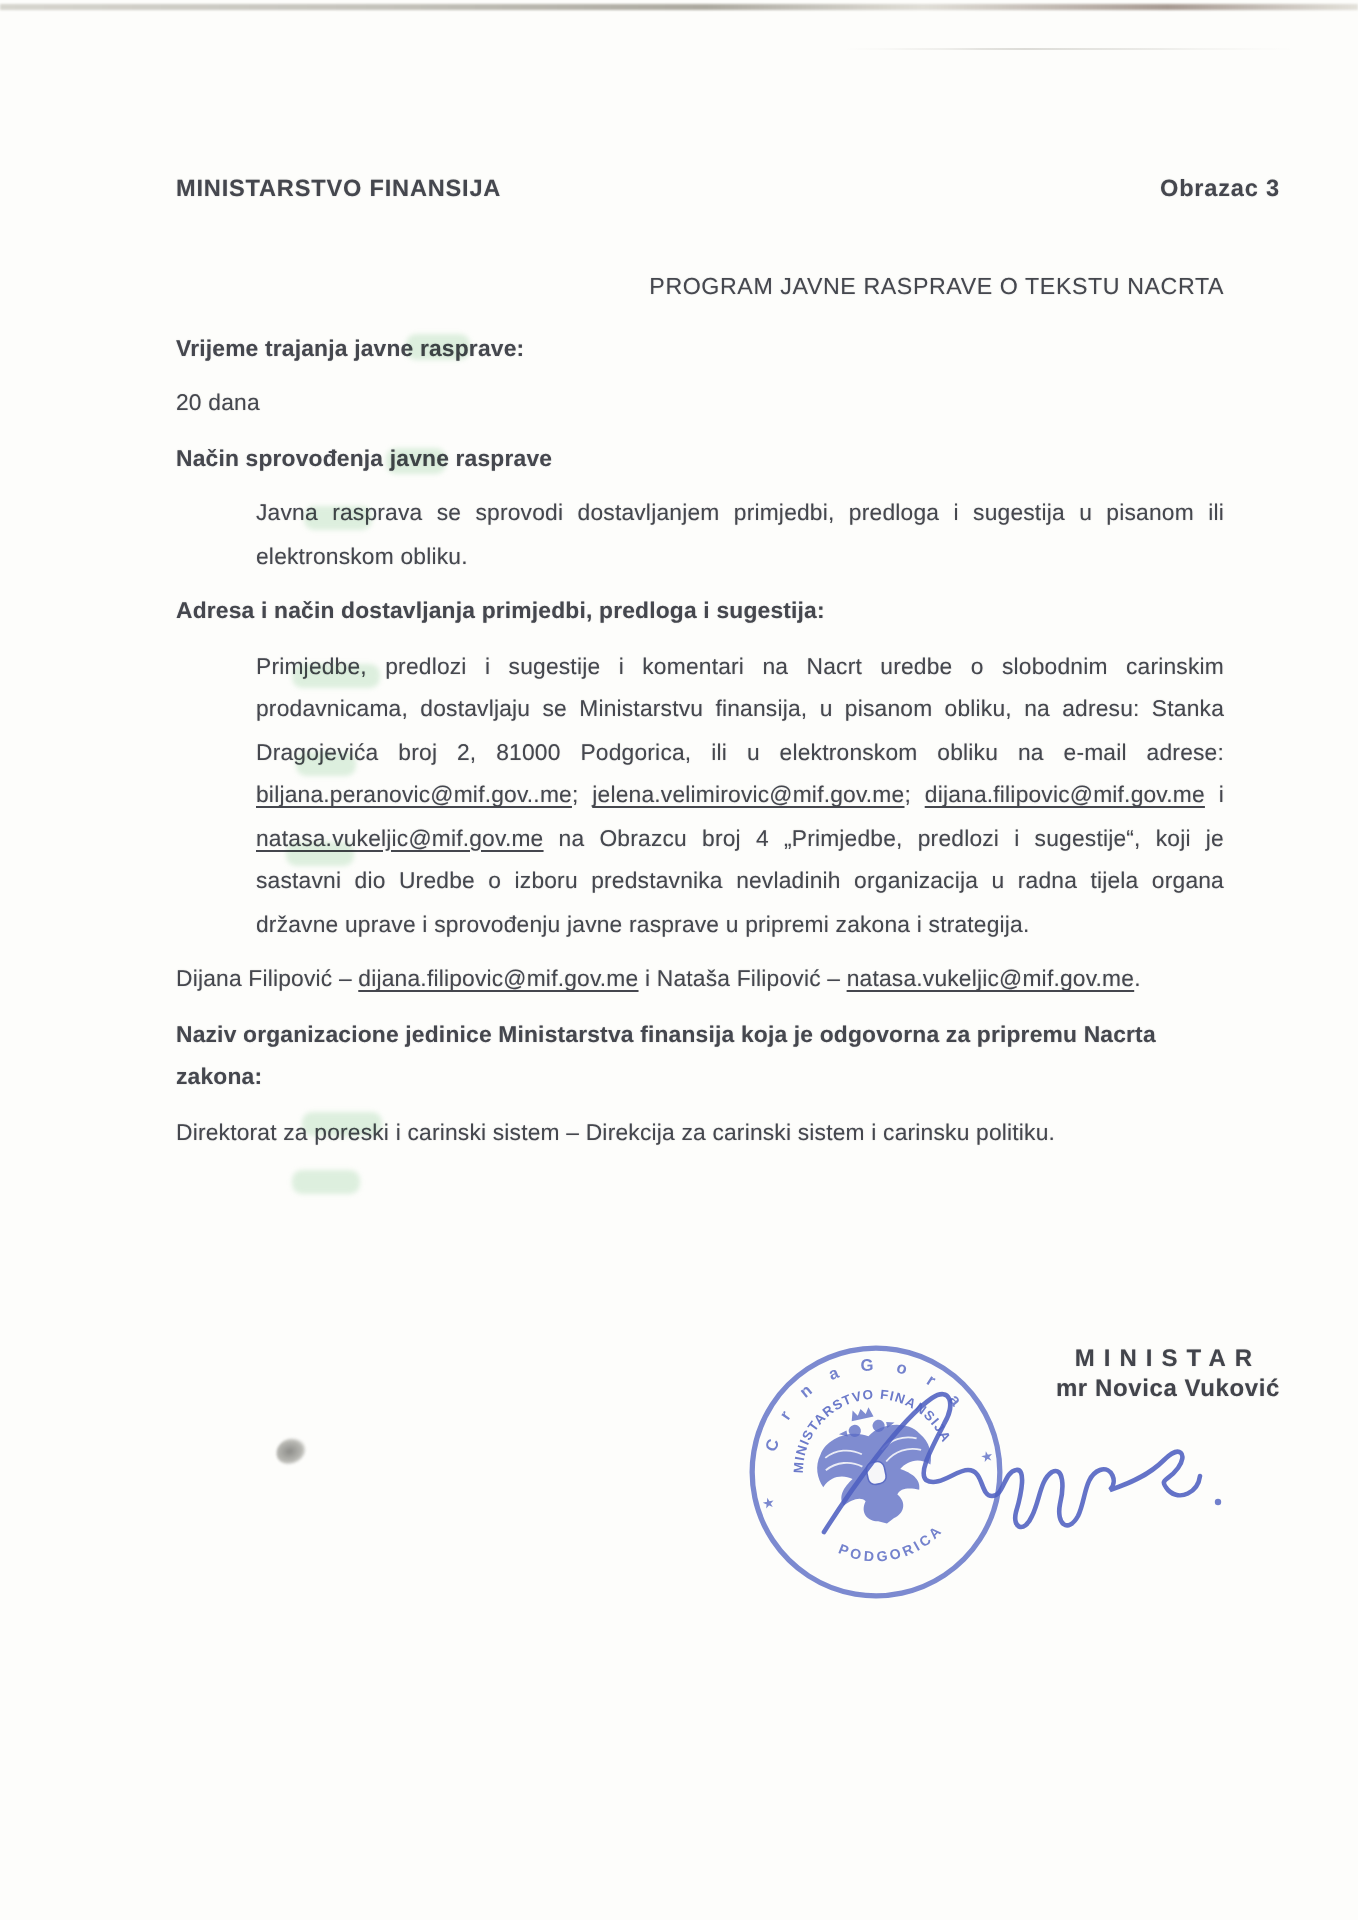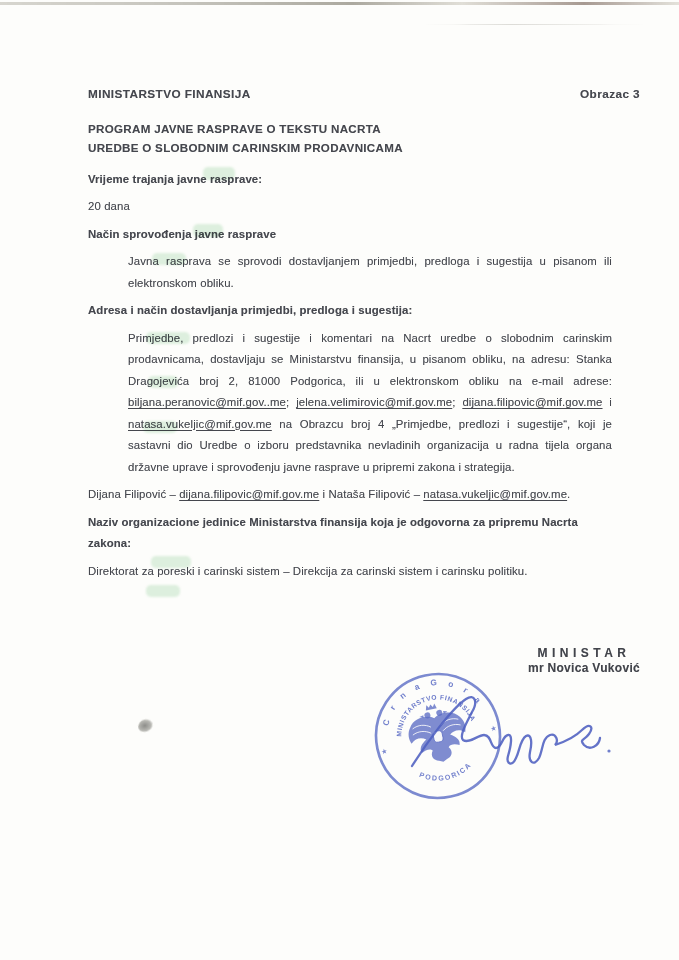--- a/index.html
+++ b/index.html
@@ -34,31 +34,31 @@
     position:absolute;left:88px;top:0;width:524px;
     font-size:11.4px;line-height:21.5px;letter-spacing:.1px;
     text-shadow:0 0 .6px rgba(69,71,78,.35);
   }
   .doc-header{
     margin-top:84px;width:552px;
     display:flex;justify-content:space-between;
     font-weight:700;font-size:11.8px;letter-spacing:.4px;
   }
   .doc-title{
-    margin-top:13px;text-align:left;font-weight:700;
+    margin-top:28px;text-align:right;font-weight:400;
     font-size:11.6px;line-height:19px;letter-spacing:.3px;
   }
   #doc-body{margin-top:12px;}
   .blk{margin:0 0 6px;}
   .blk.heading{font-weight:700;}
   .blk.justify{text-align:justify;margin-left:40px;}
   .u{text-decoration:underline;text-underline-offset:2px;}
   
   .sig-block{
-    position:absolute;right:39px;top:646px;text-align:center;
+    position:absolute;right:39px;top:672px;text-align:center;
     font-weight:700;color:#42444b;
     text-shadow:0 0 .6px rgba(69,71,78,.35);
   }
   .sig-role{font-size:12px;letter-spacing:4.5px;}
   .sig-name{font-size:12px;margin-top:1px;letter-spacing:.3px;}
   
   .stamp{position:absolute;left:370px;top:668px;width:136px;height:136px;opacity:.92;}
   .stamp .ring{fill:none;stroke:var(--stamp);stroke-width:2.6;opacity:.8;}
   .stamp text{fill:var(--stamp);font-family:"Liberation Sans",sans-serif;font-weight:700;}
   .stamp .t-cg{font-size:8.2px;letter-spacing:4.2px;opacity:.85;}
@@ -100,21 +100,20 @@
   <div class="scan-edge"></div>
   <div class="scan-edge2"></div>
 
   <div class="content">
     <div class="doc-header">
       <span>MINISTARSTVO FINANSIJA</span>
       <span>Obrazac 3</span>
     </div>
     <div class="doc-title">
       <div>PROGRAM JAVNE RASPRAVE O TEKSTU NACRTA</div>
-      <div>UREDBE O SLOBODNIM CARINSKIM PRODAVNICAMA</div>
     </div>
     <main id="doc-body">
         <p class="blk heading"><span>Vrijeme trajanja javne rasprave:</span></p>
         <p class="blk text"><span>20 dana</span></p>
         <p class="blk heading"><span>Način sprovođenja javne rasprave</span></p>
         <p class="blk justify"><span>Javna rasprava se sprovodi dostavljanjem primjedbi, predloga i sugestija u pisanom ili elektronskom obliku.</span></p>
         <p class="blk heading"><span>Adresa i način dostavljanja primjedbi, predloga i sugestija:</span></p>
         <p class="blk justify"><span>Primjedbe, predlozi i sugestije i komentari na Nacrt uredbe o slobodnim carinskim prodavnicama, dostavljaju se Ministarstvu finansija, u pisanom obliku, na adresu: Stanka Dragojevića broj 2, 81000 Podgorica, ili u elektronskom obliku na e-mail adrese: </span><span class="u">biljana.peranovic@mif.gov..me</span><span>; </span><span class="u">jelena.velimirovic@mif.gov.me</span><span>; </span><span class="u">dijana.filipovic@mif.gov.me</span><span> i </span><span class="u">natasa.vukeljic@mif.gov.me</span><span> na Obrazcu broj 4 „Primjedbe, predlozi i sugestije“, koji je sastavni dio Uredbe o izboru predstavnika nevladinih organizacija u radna tijela organa državne uprave i sprovođenju javne rasprave u pripremi zakona i strategija.</span></p>
         <p class="blk text"><span>Dijana Filipović – </span><span class="u">dijana.filipovic@mif.gov.me</span><span> i Nataša Filipović – </span><span class="u">natasa.vukeljic@mif.gov.me</span><span>.</span></p>
         <p class="blk heading"><span>Naziv organizacione jedinice Ministarstva finansija koja je odgovorna za pripremu Nacrta zakona:</span></p>

